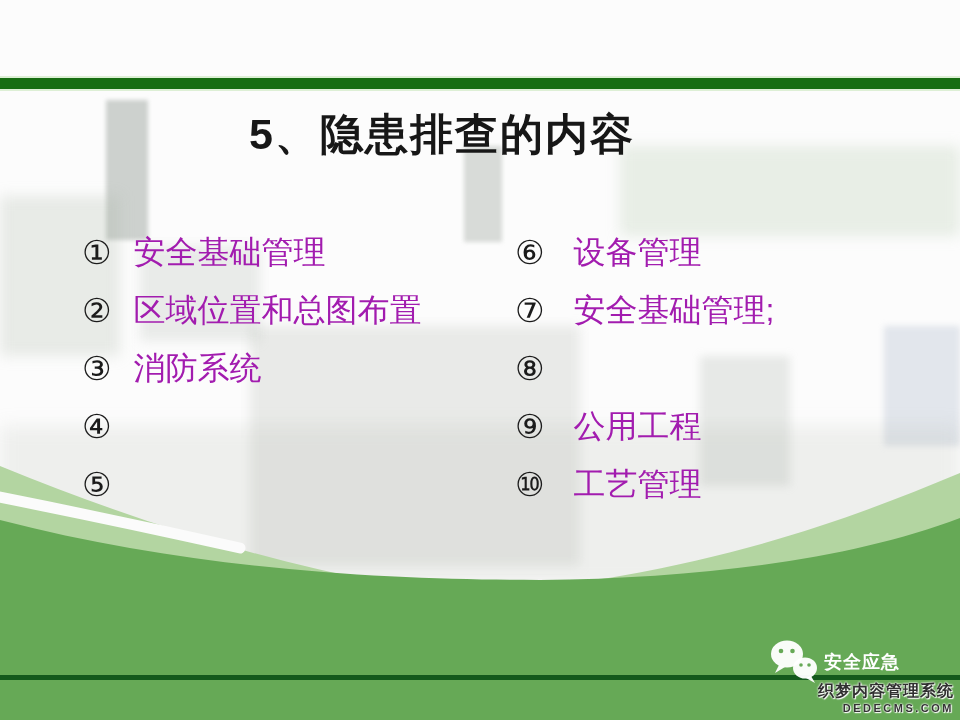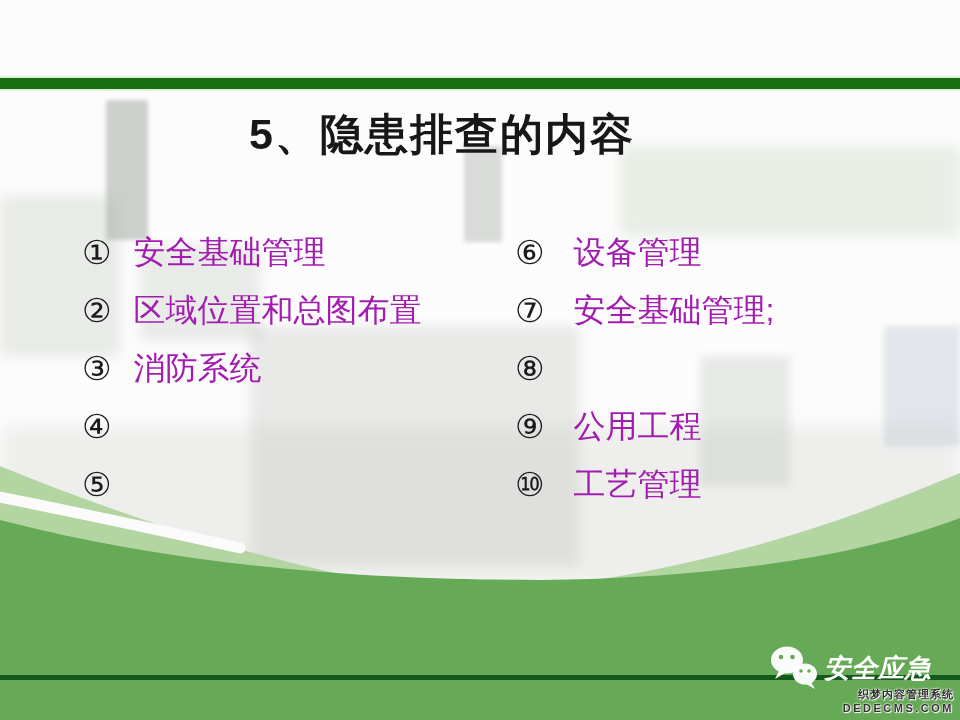--- a/index.html
+++ b/index.html
@@ -51,22 +51,22 @@
 
   .waves{position:absolute;left:0;bottom:0;width:960px;height:280px;display:block;}
 
   
   .watermark{
     position:absolute;right:6px;bottom:6px;width:184px;
     text-align:right;z-index:5;
   }
   .wm-top{display:flex;align-items:center;justify-content:flex-start;}
   .wechat-icon{width:50px;height:46px;flex:0 0 auto;margin-right:4px;}
-  .wm-brand{font-size:26px;font-weight:600;color:#ffffff;letter-spacing:1px;white-space:nowrap;font-style:italic;}
-  .wm-cms1{margin-top:-4px;font-size:11px;font-weight:bold;color:#303030;
+  .wm-brand{font-size:18px;font-weight:600;color:#ffffff;letter-spacing:1px;white-space:nowrap;}
+  .wm-cms1{margin-top:-4px;font-size:16px;font-weight:bold;color:#303030;
     text-shadow:0 0 2px #fff,0 0 2px #fff,1px 1px 1px #fff;letter-spacing:1px;white-space:nowrap;}
   .wm-cms2{font-size:11px;font-weight:bold;color:#343434;
     text-shadow:0 0 2px #fff,0 0 2px #fff,1px 1px 1px #fff;letter-spacing:2.5px;white-space:nowrap;}
 </style>
 </head>
 <body>
 
 <div class="slide">
 
   <div class="photo-bg">

